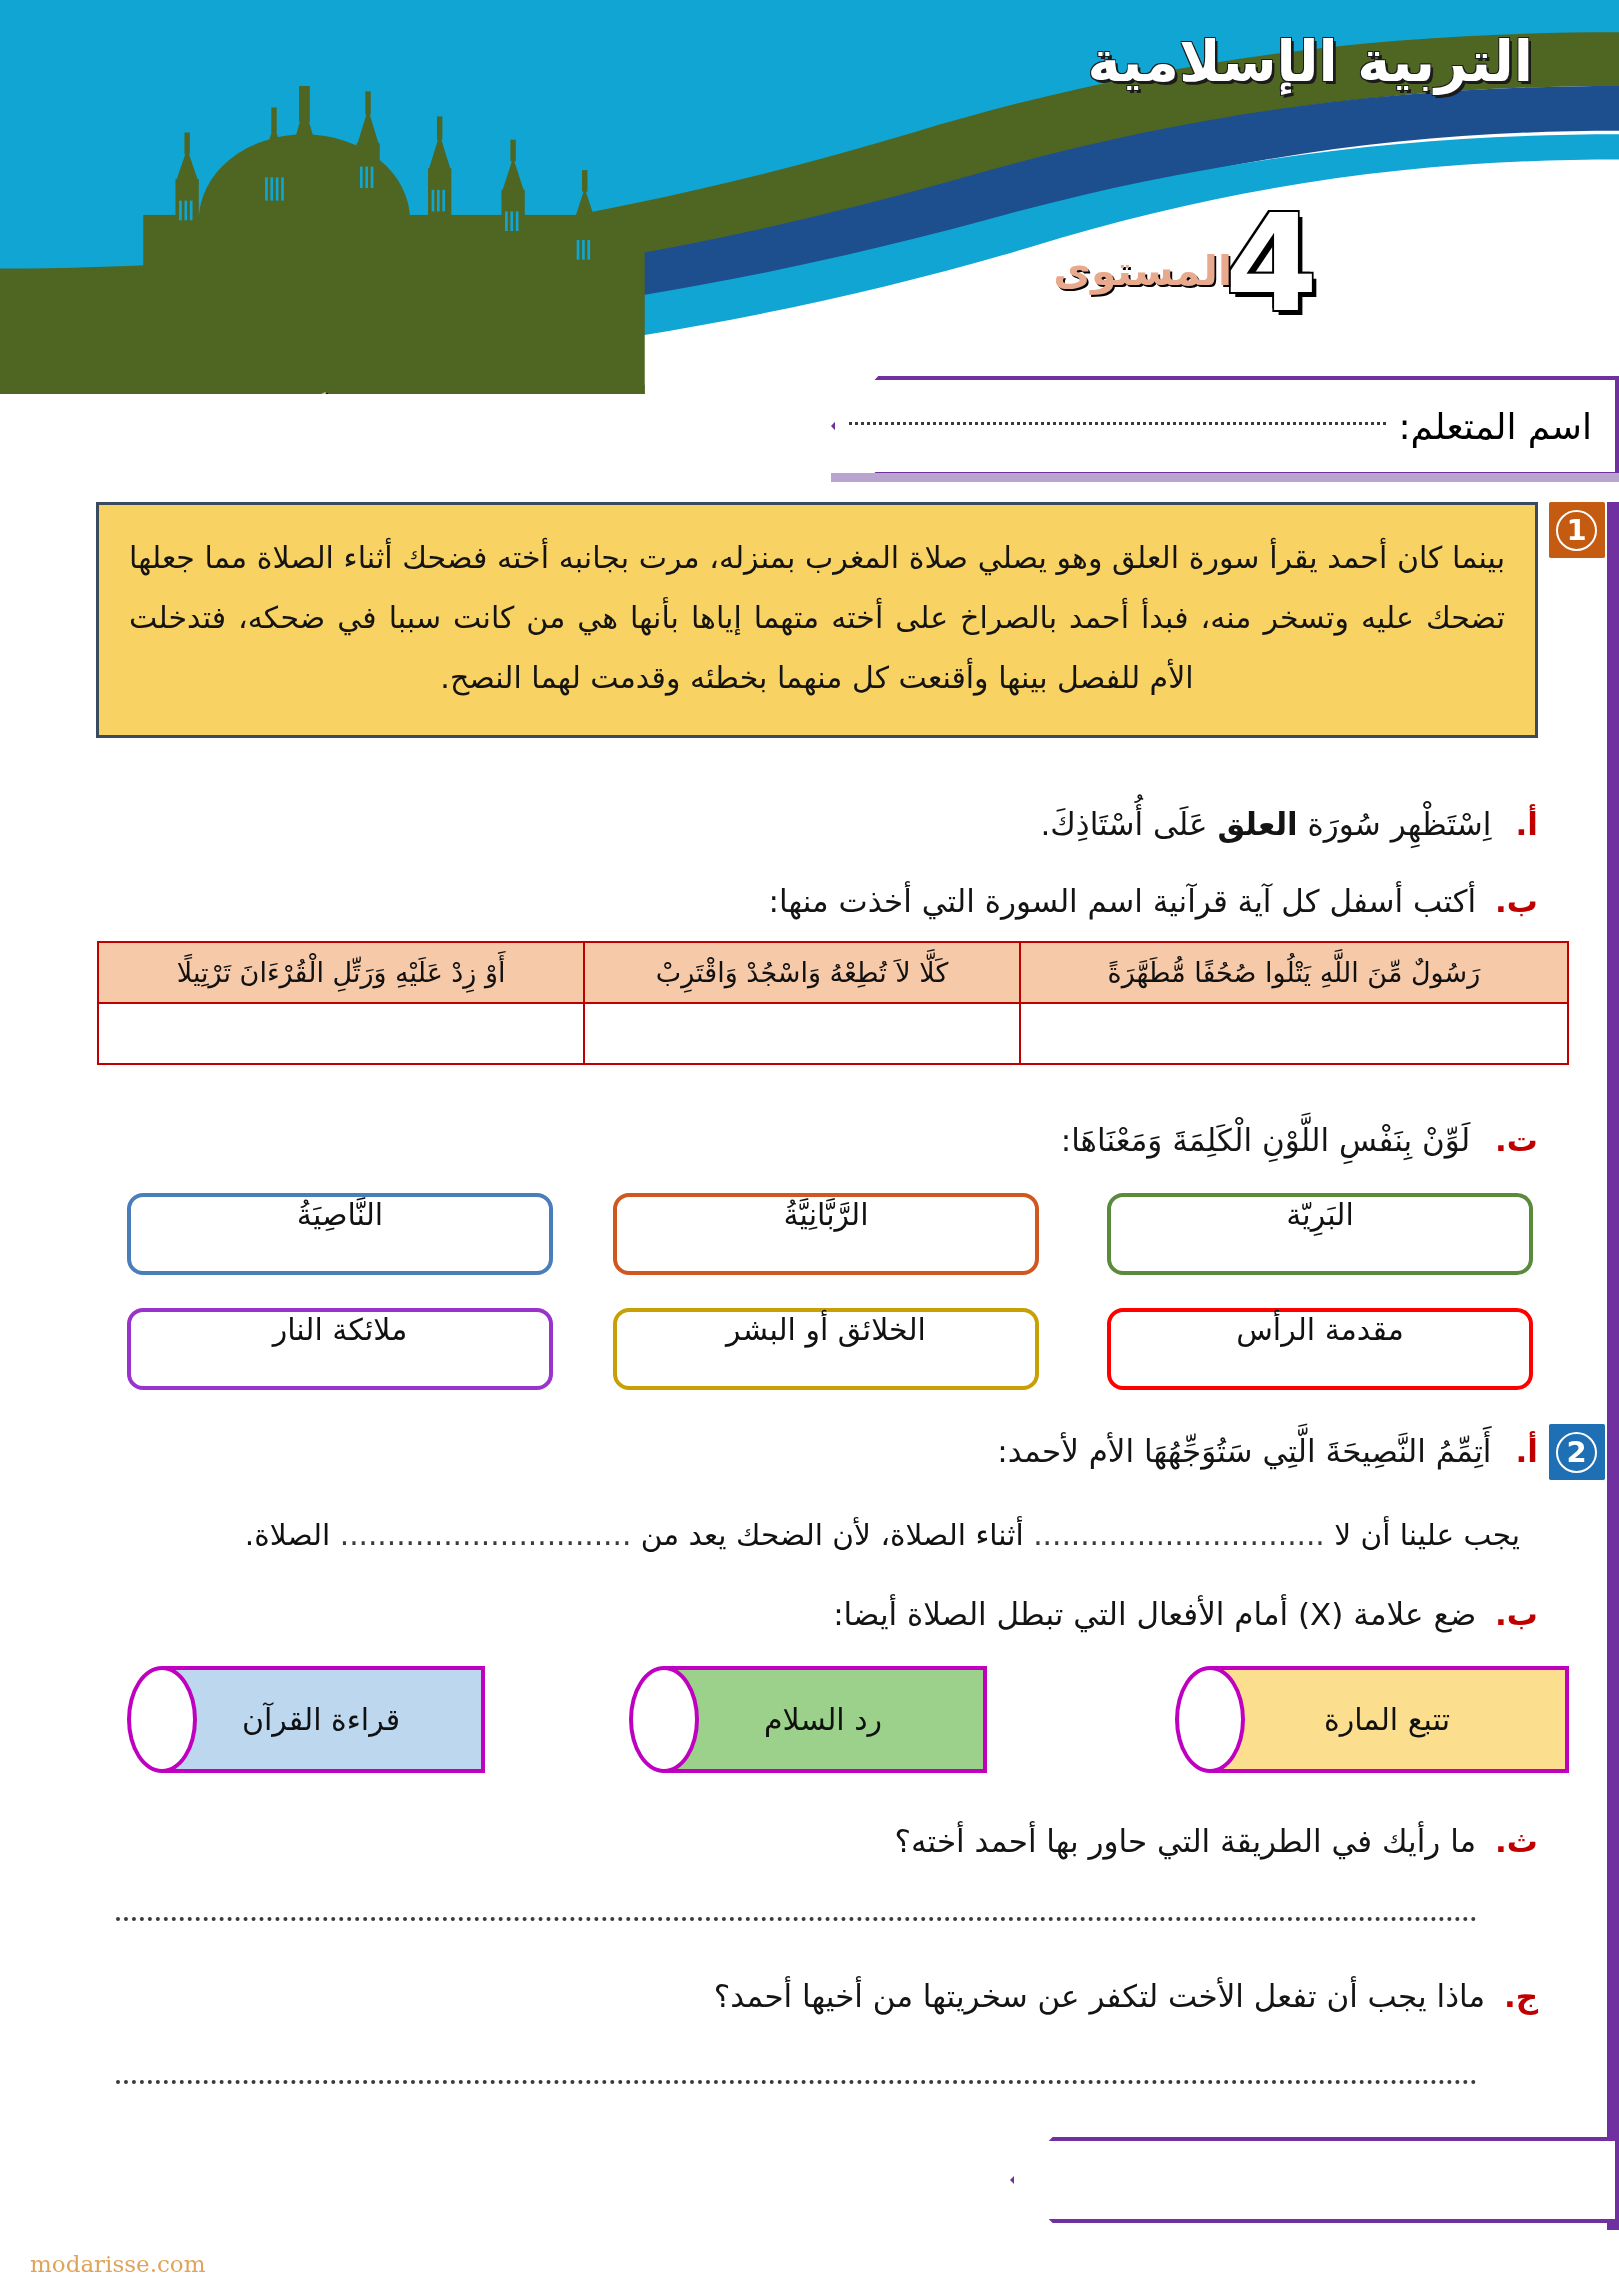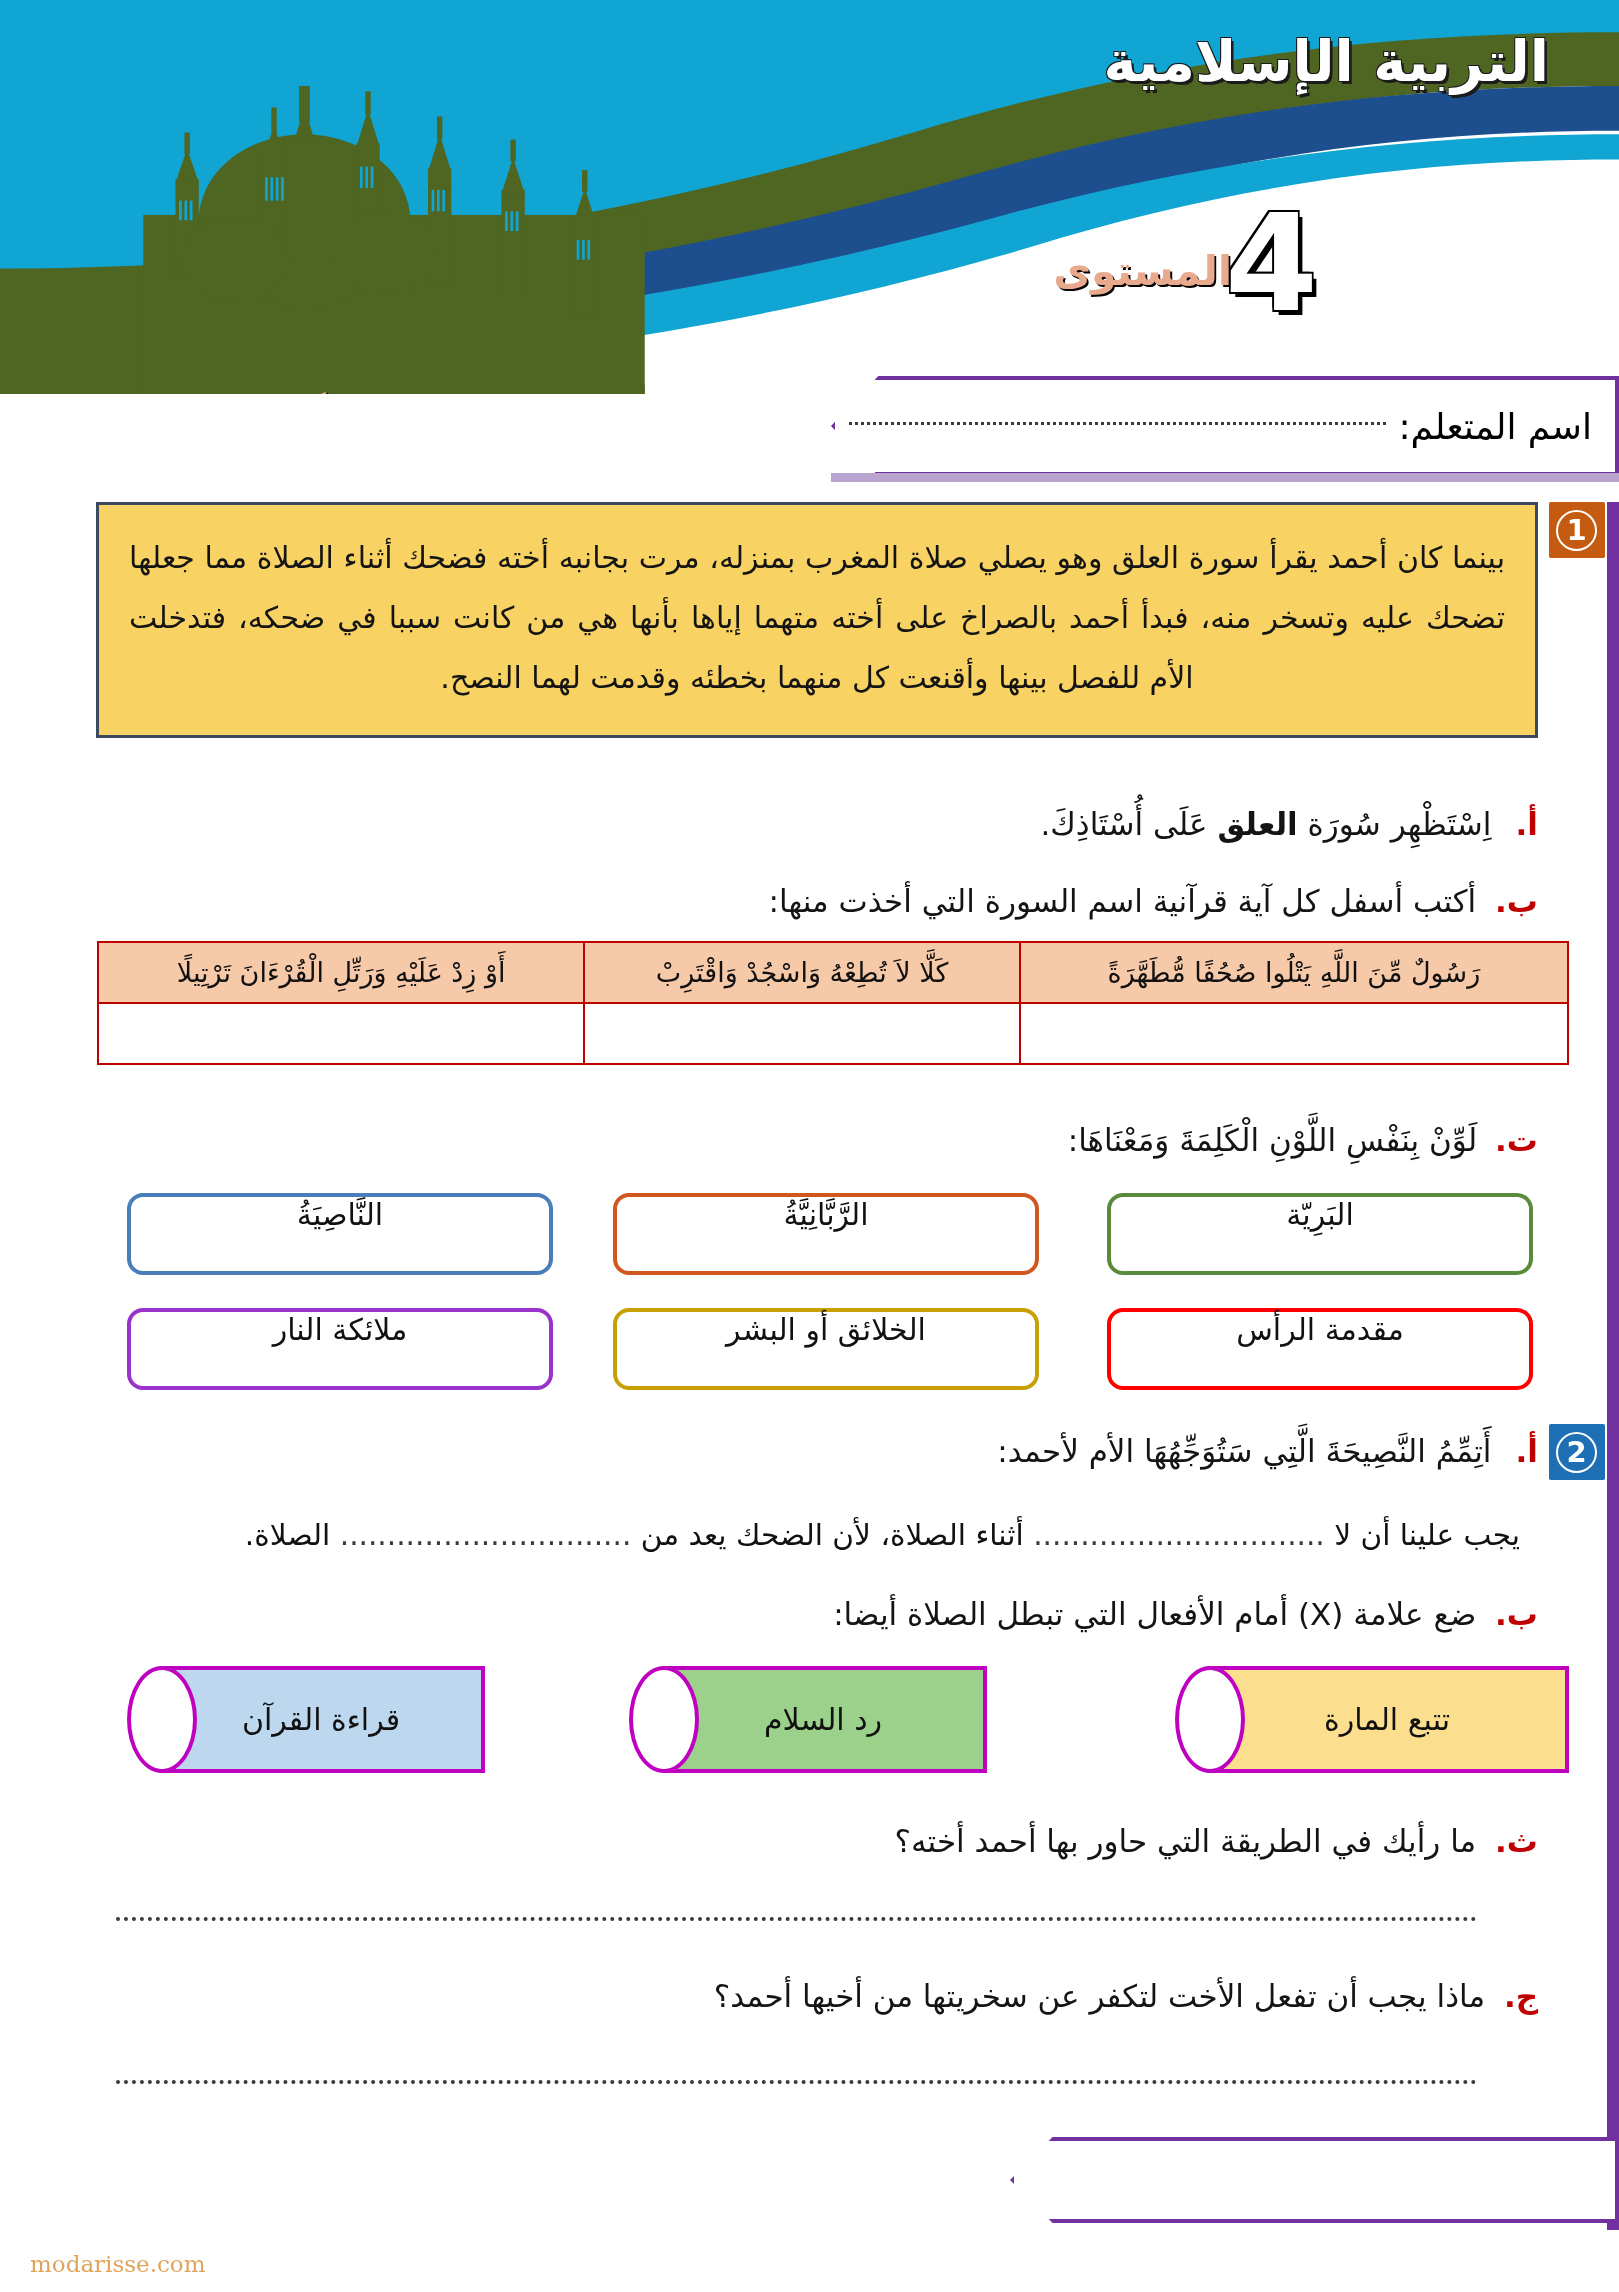--- a/index.html
+++ b/index.html
@@ -12,21 +12,21 @@
   .page { position: relative; width: 1619px; height: 2293px; background:#fff; }
 
   
   .header {
     position: absolute; top:0; left:0; width:1619px; height:394px;
     overflow:hidden;
   }
   .hdr-svg { position:absolute; top:0; left:0; }
 
   .subject-title {
-    position:absolute; top: 29px; right: 70px;
+    position:absolute; top: 29px; right: 86px;
     font-size: 56px; font-weight:bold; color:#ffffff;
     letter-spacing: 0.9px; direction:rtl;
     text-shadow: 2.7px 2.7px 0 #1b1b1b, -0.9px -0.9px 0 #1b1b1b, 0.9px -0.9px 0 #1b1b1b, -0.9px 0.9px 0 #1b1b1b;
     white-space:nowrap;
   }
   .level-digit {
     position:absolute; top:197px; right:301px;
     font-size: 134px; font-weight:bold; color:#ffffff;
     text-shadow: 4.5px 4.5px 0 #000, -1.8px -1.8px 0 #000, 1.8px -1.8px 0 #000, -1.8px 1.8px 0 #000;
     line-height:1;
@@ -310,21 +310,21 @@
       <tr>
         <td class="answer-cell"></td>
         <td class="answer-cell"></td>
         <td class="answer-cell"></td>
       </tr>
     </tbody>
       </table>
 
     <div class="qline" style="top: 620px;">
       <span class="qmark">ت.</span>
-      <span style="margin-right:8px;">لَوِّنْ بِنَفْسِ اللَّوْنِ الْكَلِمَةَ وَمَعْنَاهَا:</span>
+      <span style="margin-right:15px;">لَوِّنْ بِنَفْسِ اللَّوْنِ الْكَلِمَةَ وَمَعْنَاهَا:</span>
     </div>
 
     <div class="wbox" style="top:691px; right:1066px; border-color:#4a7ebb;">
       <span>النَّاصِيَةُ</span>
     </div>
     <div class="wbox" style="top:691px; right:580px; border-color:#d0571f;">
       <span>الرَّبَّانِيَّةُ</span>
     </div>
     <div class="wbox" style="top:691px; right:86px; border-color:#5a8a3c;">
       <span>البَرِيّة</span>

